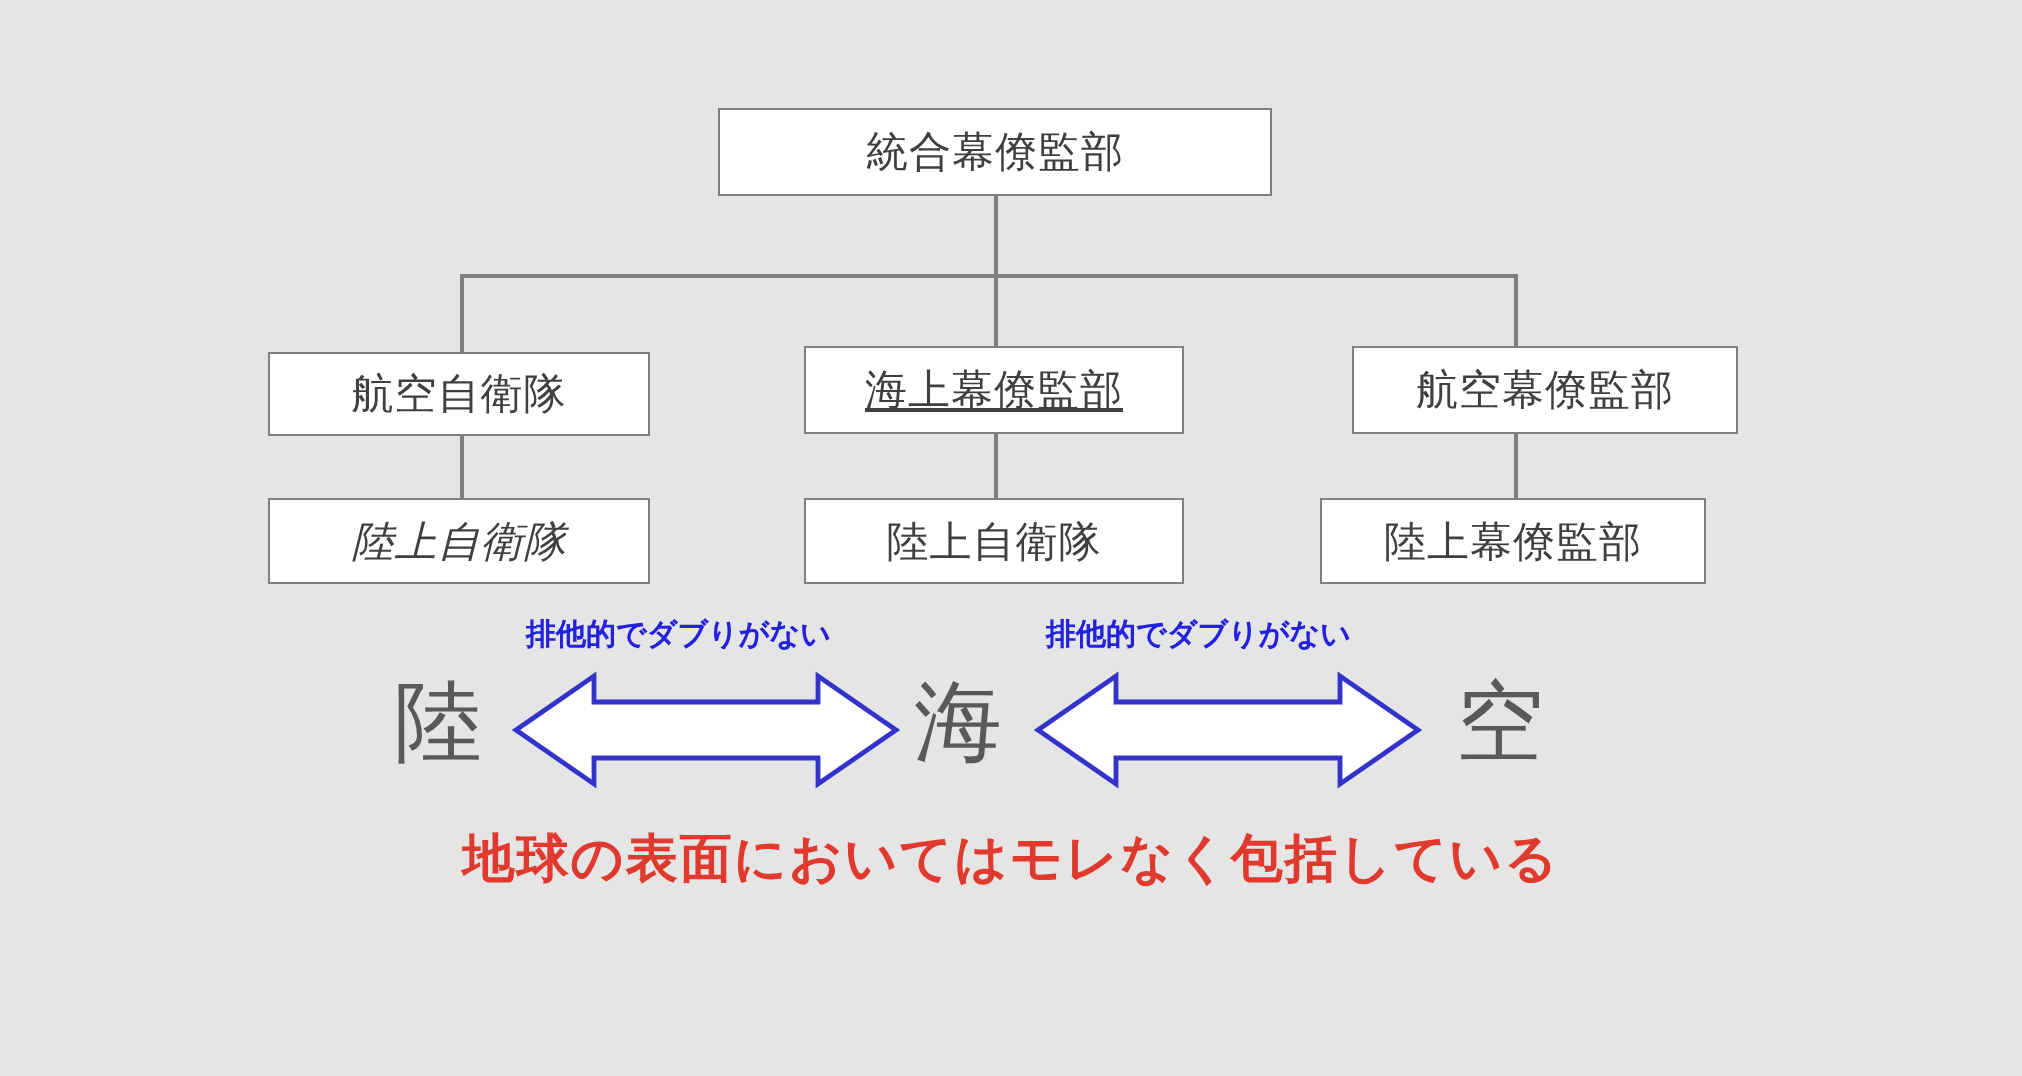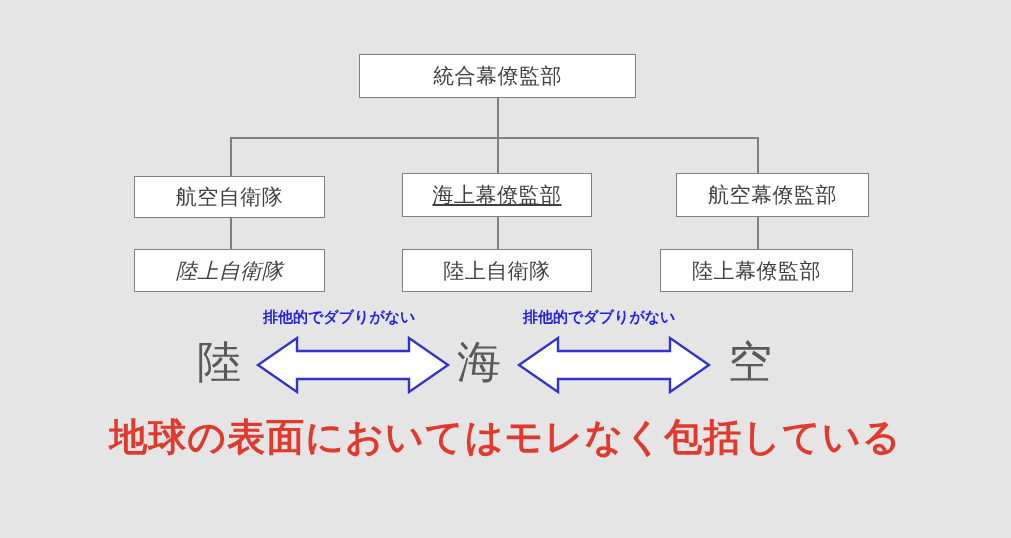--- a/index.html
+++ b/index.html
@@ -93,21 +93,21 @@
   .arrow-right { left: 516px; top: 334px; }
 
   
   .red-caption {
     position: absolute;
     left: 0;
     top: 412px;
     width: 1011px;
     text-align: center;
     color: #e03a2f;
-    font-size: 38px;
+    font-size: 26px;
     font-weight: bold;
     letter-spacing: 1px;
     white-space: nowrap;
   }
 </style>
 </head>
 <body>
 
 <div id="canvas">
 

